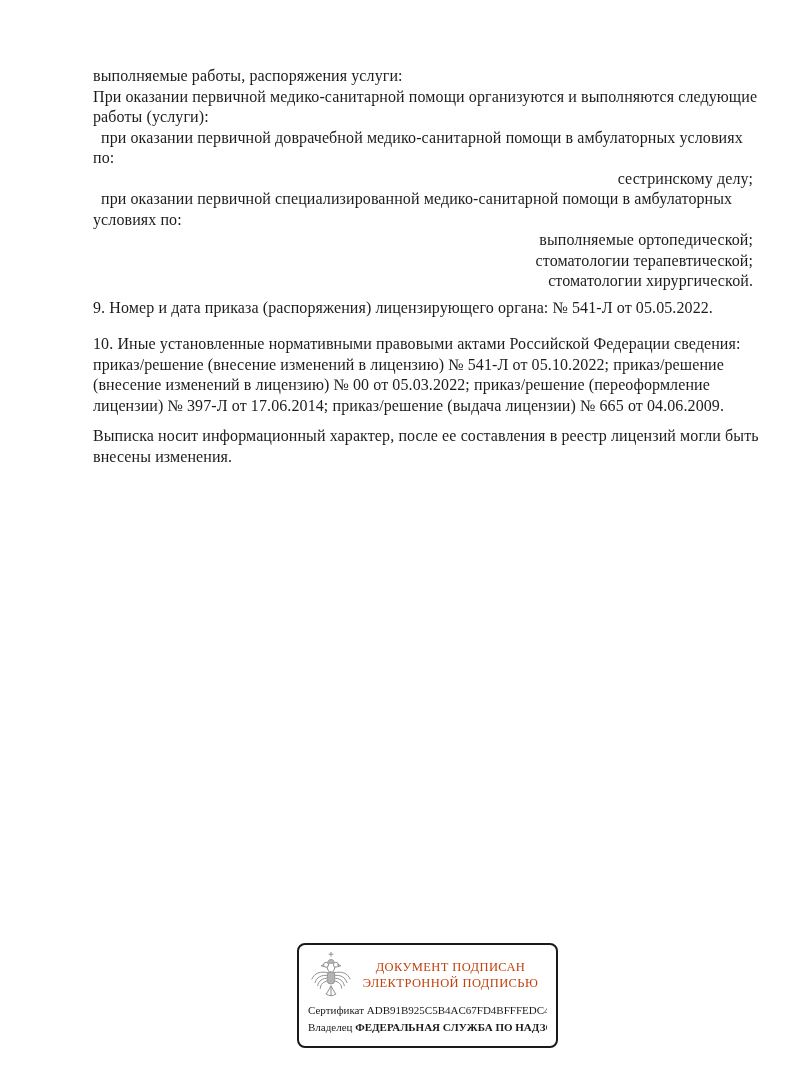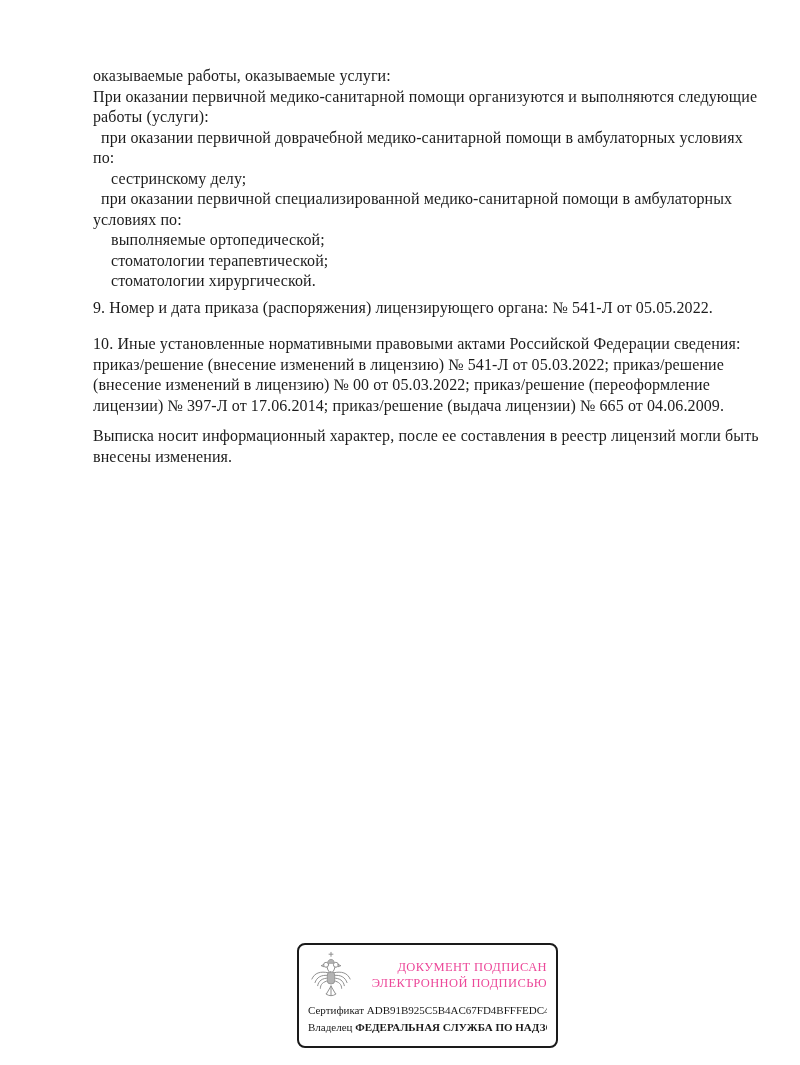--- a/index.html
+++ b/index.html
@@ -23,21 +23,21 @@
     width: 660px;
   }
   .line {
     font-size: 16px;
     line-height: 20.5px;
     min-height: 20.5px;
     white-space: nowrap;
     letter-spacing: 0.1px;
   }
   .ind1 { padding-left: 8px; }
-  .ind2 { padding-left: 18px; }
+  .ind2 { padding-left: 18px; text-align: right; }
   .gap-a { height: 6px; }
   .gap-b { height: 16px; }
   .gap-c { height: 10px; }
 
   
   .stamp {
     position: absolute;
     left: 297px;
     top: 943px;
     width: 261px;
@@ -54,57 +54,57 @@
     align-items: center;
     height: 48px;
     margin-bottom: 3px;
   }
   .stamp-emblem {
     flex: 0 0 46px;
     height: 48px;
   }
   .stamp-title {
     flex: 1;
-    text-align: right;
+    text-align: center;
     font-size: 12.5px;
     line-height: 16px;
     letter-spacing: 0.4px;
-    color: #ec4899;
+    color: #c2410c;
   }
   .stamp-line {
     font-size: 11px;
     line-height: 17.4px;
     white-space: nowrap;
     overflow: hidden;
     color: #1a1a1a;
   }
   .stamp-line b { font-weight: bold; }
 </style>
 </head>
 <body>
 
 <div class="page">
 
   <div class="doc-body">
-    <div class="line">оказываемые работы, оказываемые услуги:</div>
+    <div class="line">выполняемые работы, распоряжения услуги:</div>
     <div class="line">При оказании первичной медико-санитарной помощи организуются и выполняются следующие</div>
     <div class="line">работы (услуги):</div>
     <div class="line ind1">при оказании первичной доврачебной медико-санитарной помощи в амбулаторных условиях</div>
     <div class="line">по:</div>
     <div class="line ind2">сестринскому делу;</div>
     <div class="line ind1">при оказании первичной специализированной медико-санитарной помощи в амбулаторных</div>
     <div class="line">условиях по:</div>
     <div class="line ind2">выполняемые ортопедической;</div>
     <div class="line ind2">стоматологии терапевтической;</div>
     <div class="line ind2">стоматологии хирургической.</div>
     <div class="gap-a"></div>
     <div class="line">9. Номер и дата приказа (распоряжения) лицензирующего органа: № 541-Л от 05.05.2022.</div>
     <div class="gap-b"></div>
     <div class="line">10. Иные установленные нормативными правовыми актами Российской Федерации сведения:</div>
-    <div class="line">приказ/решение (внесение изменений в лицензию) № 541-Л от 05.03.2022; приказ/решение</div>
+    <div class="line">приказ/решение (внесение изменений в лицензию) № 541-Л от 05.10.2022; приказ/решение</div>
     <div class="line">(внесение изменений в лицензию) № 00 от 05.03.2022; приказ/решение (переоформление</div>
     <div class="line">лицензии) № 397-Л от 17.06.2014; приказ/решение (выдача лицензии) № 665 от 04.06.2009.</div>
     <div class="gap-c"></div>
     <div class="line">Выписка носит информационный характер, после ее составления в реестр лицензий могли быть</div>
     <div class="line">внесены изменения.</div>
   </div>
 
   <div class="stamp">
     <div class="stamp-header">
       <span class="stamp-emblem">

